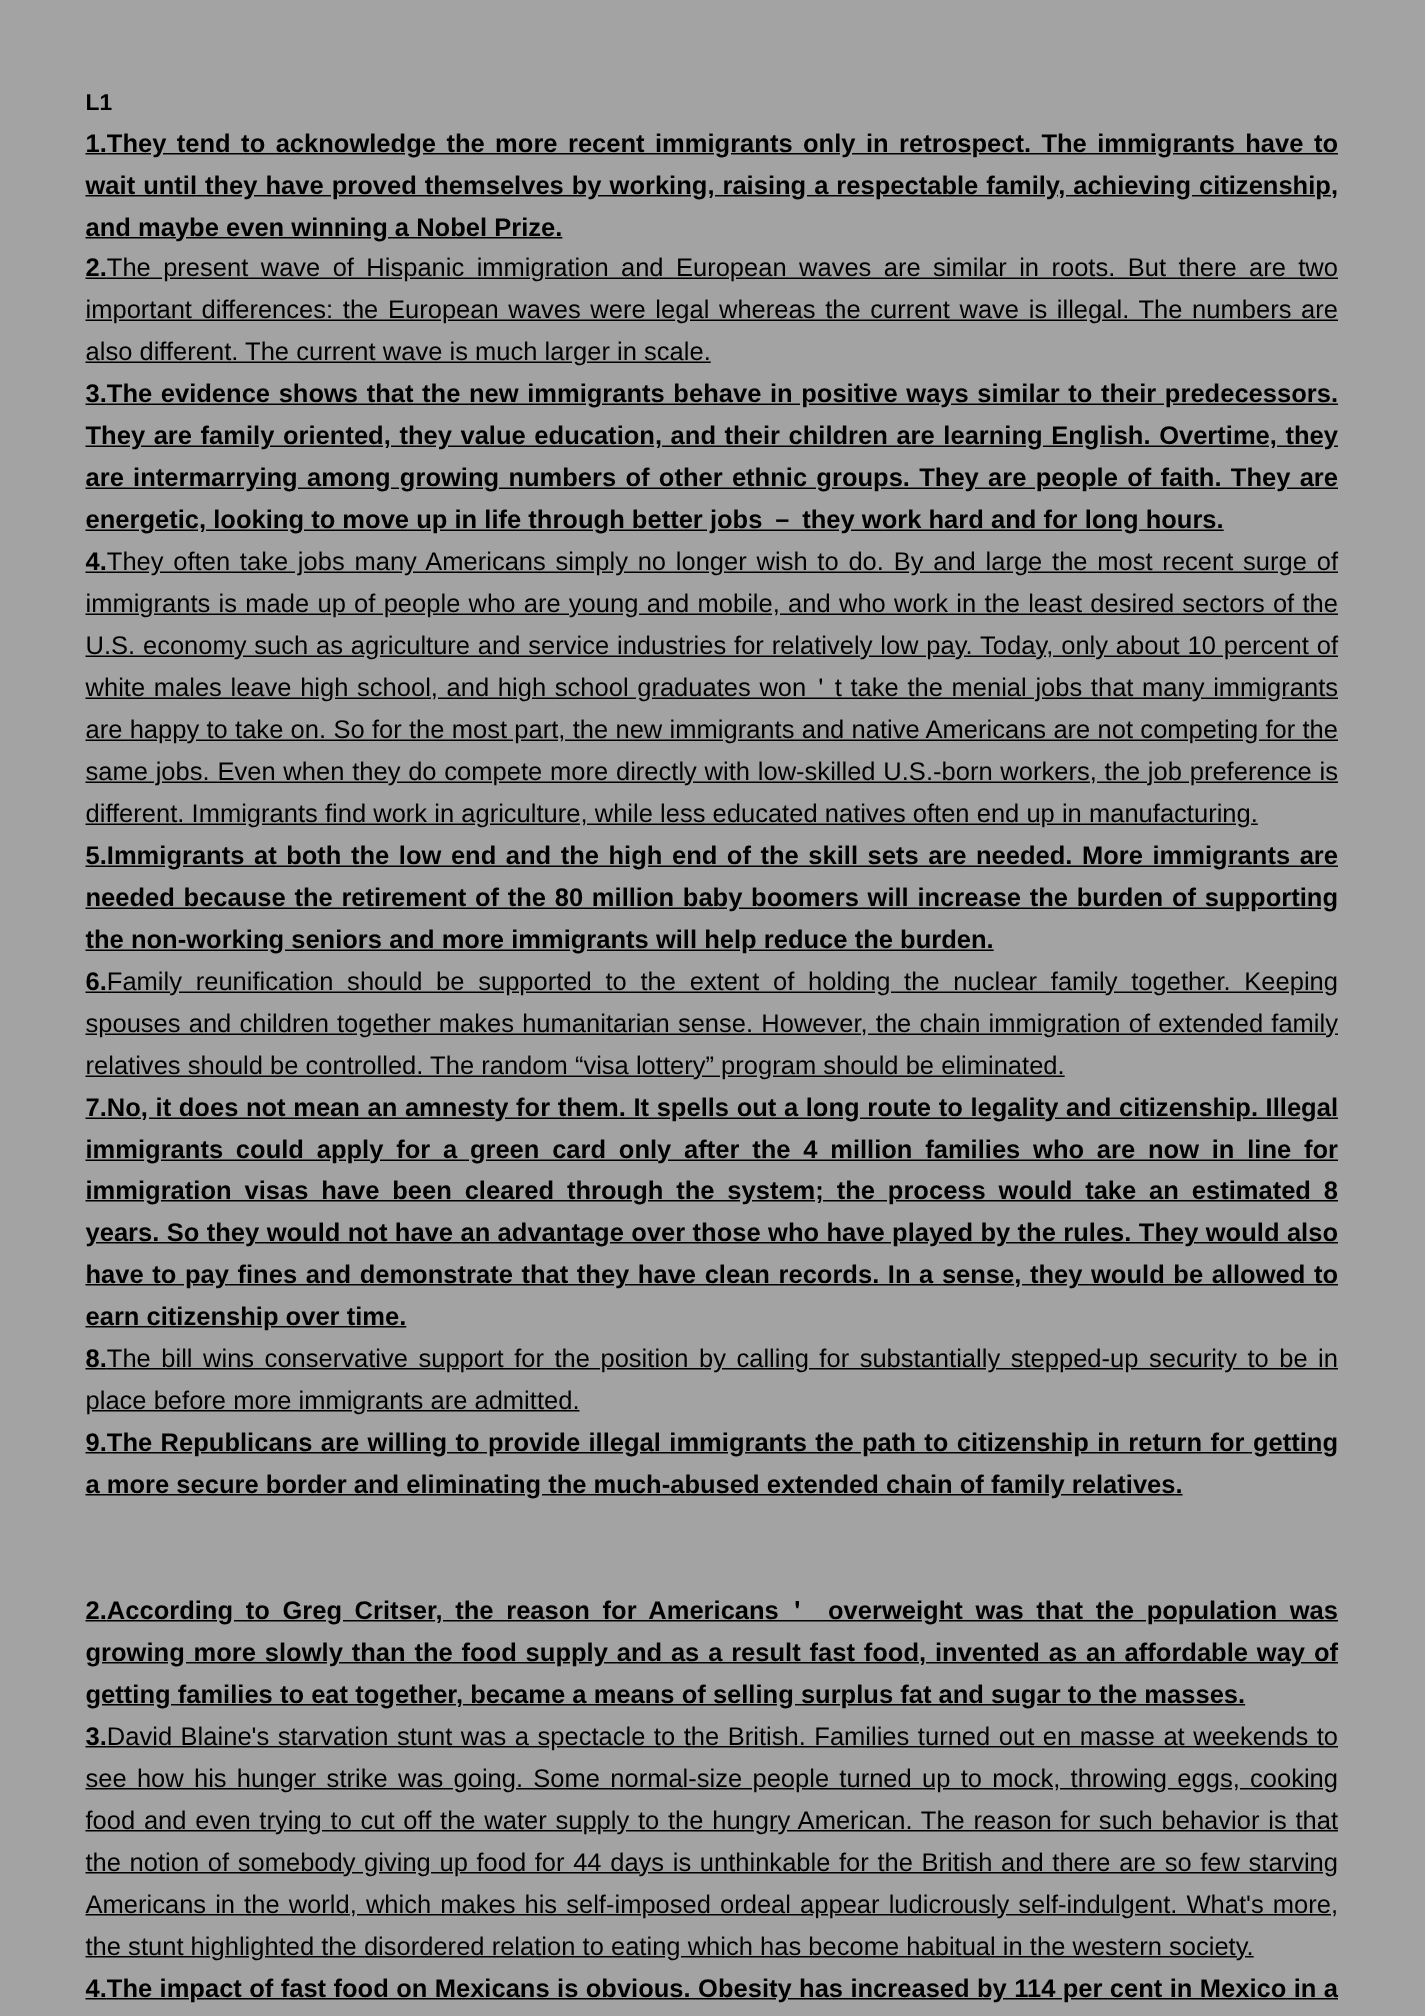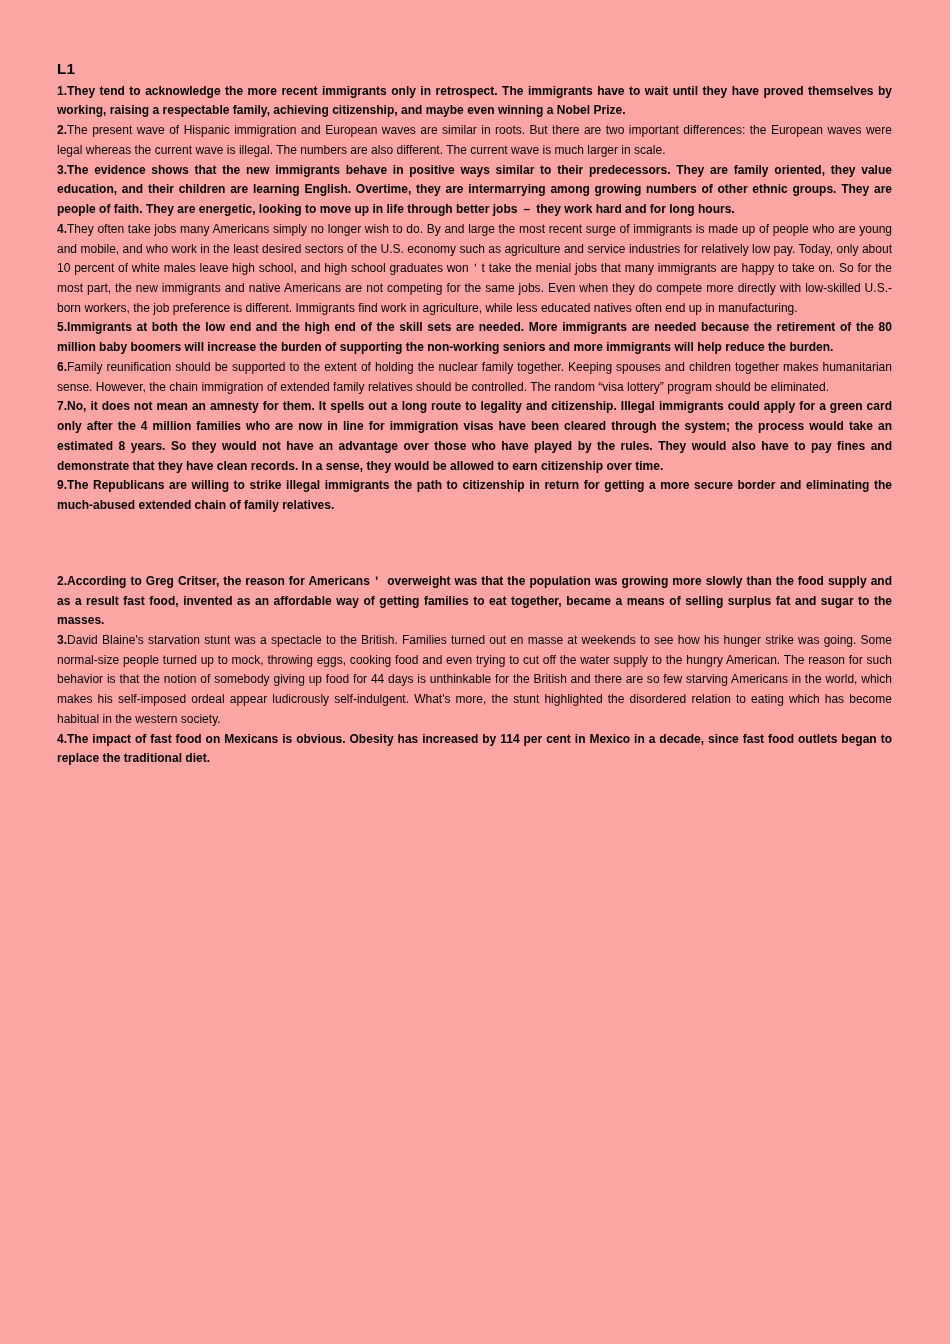--- a/index.html
+++ b/index.html
@@ -12,47 +12,48 @@
     width: 950px;
     height: 1344px;
     font-family: "Liberation Sans", "DejaVu Sans", sans-serif;
     color: #000000;
     -webkit-font-smoothing: antialiased;
   }
   .page {
     position: relative;
     width: 950px;
     height: 1344px;
-    background: #fca5a5;
+    background: #a3a3a3;
     box-sizing: border-box;
     padding: 57px 58px 0 57px;
     overflow: hidden;
   }
   .doc-body {
     width: 835px;
   }
   .section {
     margin: 0;
   }
   .section-heading {
     font-size: 15.2px;
     font-weight: bold;
     line-height: 1.62;
     margin: 0;
     text-align: left;
     letter-spacing: 0.1px;
   }
   .para {
-    font-size: 12px;
+    font-size: 17px;
     line-height: 1.645;
     margin: 0;
     text-align: justify;
     text-justify: inter-word;
     letter-spacing: 0.01px;
     word-spacing: 0.02px;
+    text-decoration: underline;
   }
   .para.bold {
     font-weight: bold;
   }
   .para.normal {
     font-weight: normal;
   }
   .para .num {
     font-weight: bold;
   }
@@ -79,22 +80,23 @@
       <p class="para bold"><span class="num">3.</span><span>The evidence shows that the new immigrants behave in positive ways similar to their predecessors. They are family oriented, they value education, and their children are learning English. Overtime, they are intermarrying among growing numbers of other ethnic groups. They are people of faith. They are energetic, looking to move up in life through better jobs － they work hard and for long hours.</span></p>
 
       <p class="para normal"><span class="num">4.</span><span>They often take jobs many Americans simply no longer wish to do. By and large the most recent surge of immigrants is made up of people who are young and mobile, and who work in the least desired sectors of the U.S. economy such as agriculture and service industries for relatively low pay. Today, only about 10 percent of white males leave high school, and high school graduates won＇t take the menial jobs that many immigrants are happy to take on. So for the most part, the new immigrants and native Americans are not competing for the same jobs. Even when they do compete more directly with low-skilled U.S.-born workers, the job preference is different. Immigrants find work in agriculture, while less educated natives often end up in manufacturing.</span></p>
 
       <p class="para bold"><span class="num">5.</span><span>Immigrants at both the low end and the high end of the skill sets are needed. More immigrants are needed because the retirement of the 80 million baby boomers will increase the burden of supporting the non-working seniors and more immigrants will help reduce the burden.</span></p>
 
       <p class="para normal"><span class="num">6.</span><span>Family reunification should be supported to the extent of holding the nuclear family together. Keeping spouses and children together makes humanitarian sense. However, the chain immigration of extended family relatives should be controlled. The random “visa lottery” program should be eliminated.</span></p>
 
       <p class="para bold"><span class="num">7.</span><span>No, it does not mean an amnesty for them. It spells out a long route to legality and citizenship. Illegal immigrants could apply for a green card only after the 4 million families who are now in line for immigration visas have been cleared through the system; the process would take an estimated 8 years. So they would not have an advantage over those who have played by the rules. They would also have to pay fines and demonstrate that they have clean records. In a sense, they would be allowed to earn citizenship over time.</span></p>
 
+      <p class="para normal"><span class="num">8.</span><span>The bill wins conservative support for the position by calling for substantially stepped-up security to be in place before more immigrants are admitted.</span></p>
 
-      <p class="para bold"><span class="num">9.</span><span>The Republicans are willing to strike illegal immigrants the path to citizenship in return for getting a more secure border and eliminating the much-abused extended chain of family relatives.</span></p>
+      <p class="para bold"><span class="num">9.</span><span>The Republicans are willing to provide illegal immigrants the path to citizenship in return for getting a more secure border and eliminating the much-abused extended chain of family relatives.</span></p>
     </div>
 
     <div class="section-gap"></div>
 
     <div class="section">
 
 
       <p class="para bold"><span class="num">2.</span><span>According to Greg Critser, the reason for Americans＇ overweight was that the population was growing more slowly than the food supply and as a result fast food, invented as an affordable way of getting families to eat together, became a means of selling surplus fat and sugar to the masses.</span></p>
 
       <p class="para normal"><span class="num">3.</span><span>David Blaine's starvation stunt was a spectacle to the British. Families turned out en masse at weekends to see how his hunger strike was going. Some normal-size people turned up to mock, throwing eggs, cooking food and even trying to cut off the water supply to the hungry American. The reason for such behavior is that the notion of somebody giving up food for 44 days is unthinkable for the British and there are so few starving Americans in the world, which makes his self-imposed ordeal appear ludicrously self-indulgent. What's more, the stunt highlighted the disordered relation to eating which has become habitual in the western society.</span></p>

